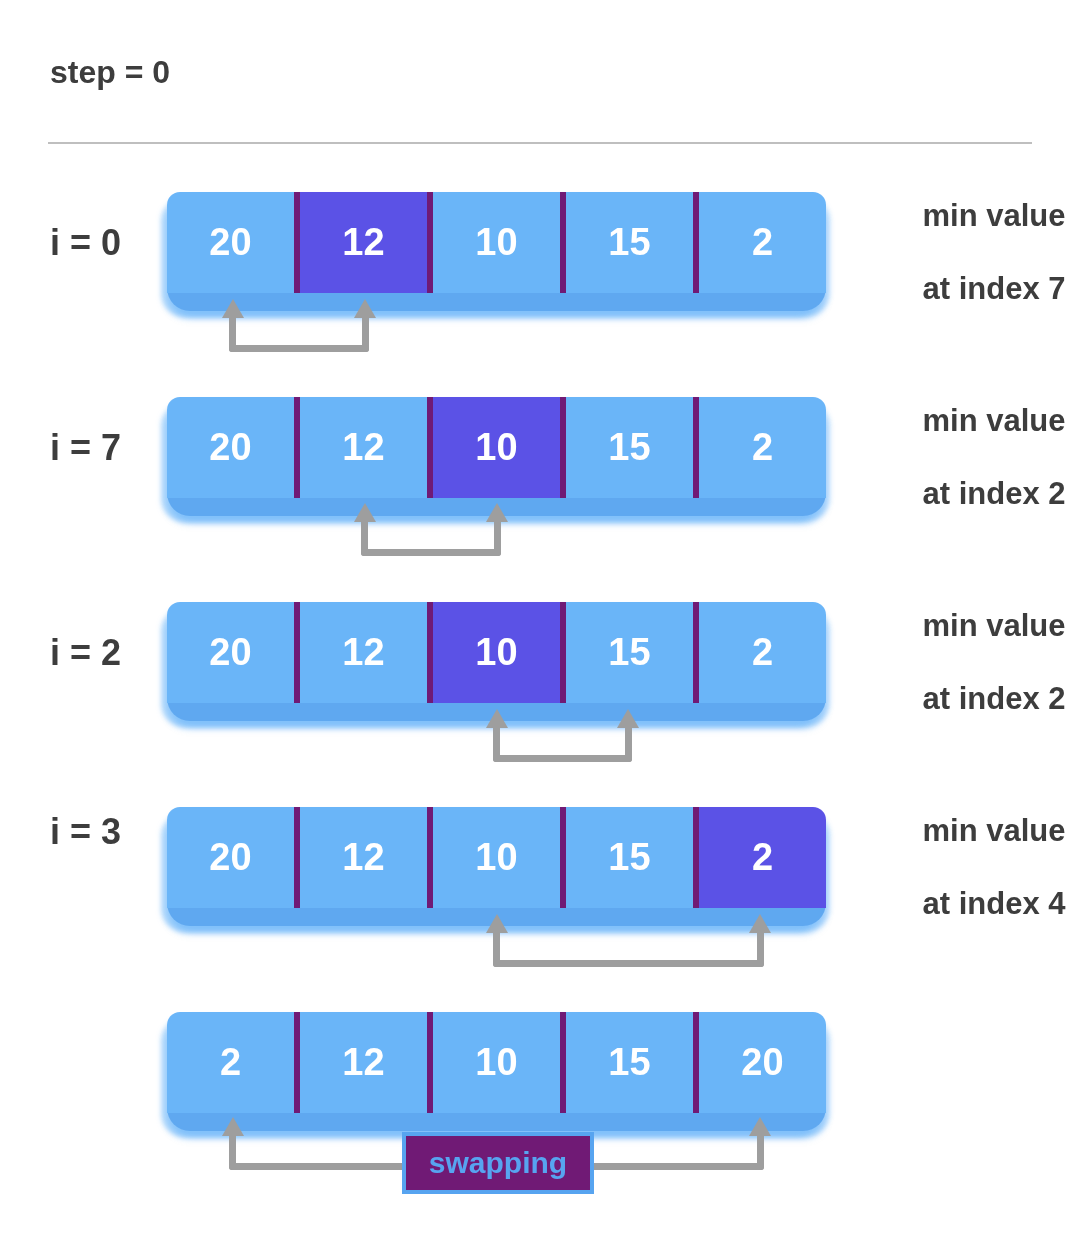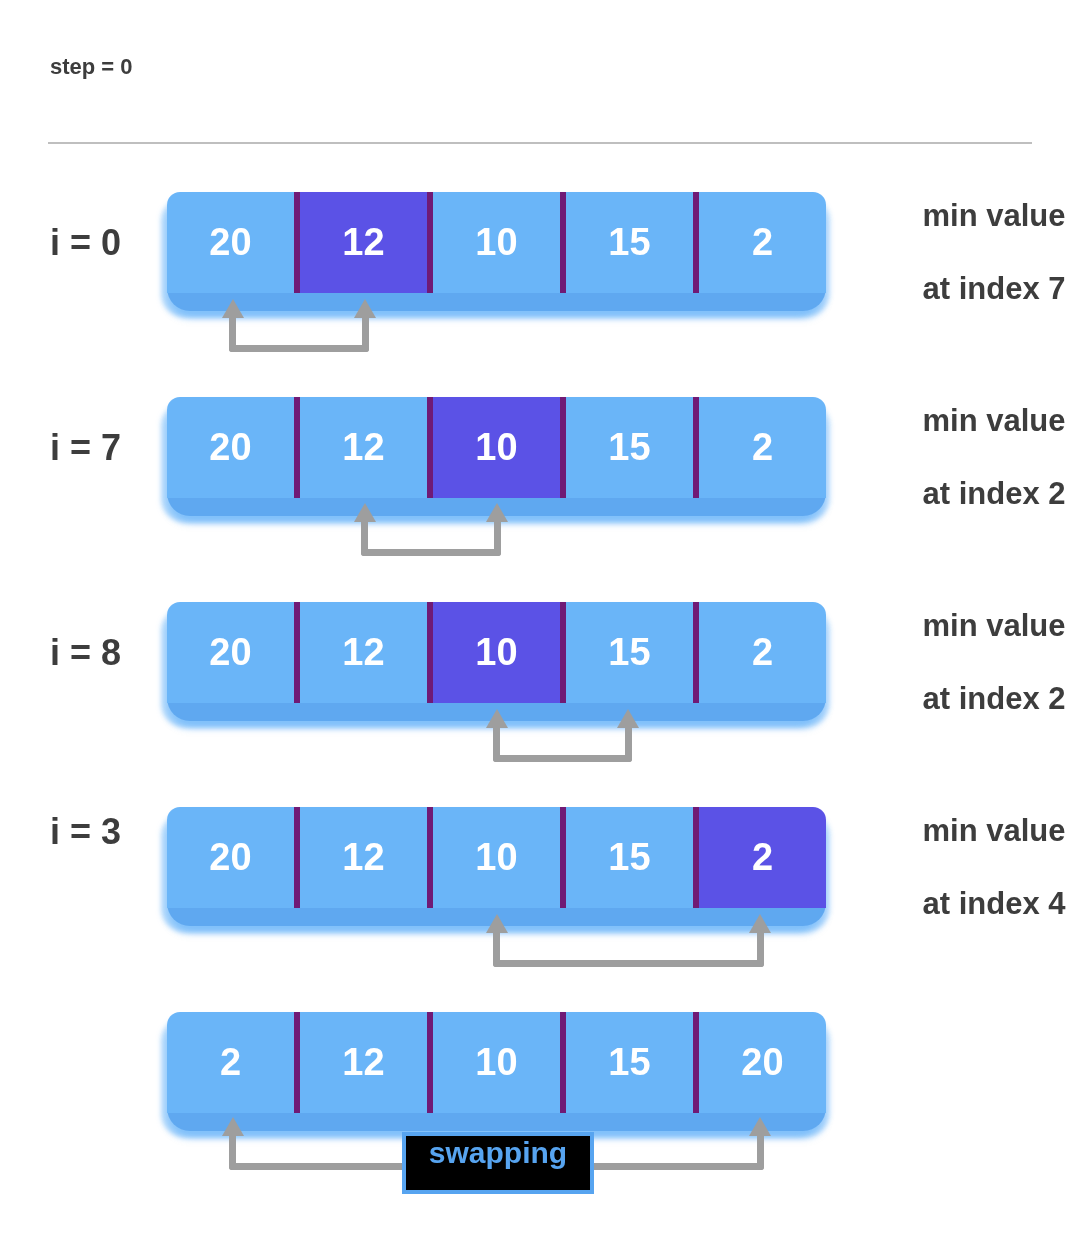--- a/index.html
+++ b/index.html
@@ -2,21 +2,21 @@
 <html><head>
 <meta charset="utf-8">
 <style>
   html,body{margin:0;padding:0;}
   body{
     width:1080px;height:1244px;position:relative;background:#ffffff;
     font-family:"Liberation Sans", sans-serif;overflow:hidden;
   }
   .abs{position:absolute;}
   .title{
-    left:50px;top:54px;font-size:22px;font-weight:bold;color:#3d3d3d;
+    left:50px;top:54px;font-size:32px;font-weight:bold;color:#3d3d3d;
   }
   .rule{
     left:48px;top:142px;width:984px;height:2px;background:#bfbfbf;
   }
   .ilabel{
     left:50px;width:112px;height:101px;display:flex;align-items:center;
     font-size:36px;font-weight:bold;color:#3d3d3d;
   }
   .bar{
     left:167px;width:659px;height:119px;border-radius:23px;
@@ -42,23 +42,23 @@
   .uarrow{
     border:7px solid #9e9e9e;border-top:none;box-sizing:border-box;
     height:35px;border-radius:0 0 3px 3px;z-index:1;
   }
   .ahead{
     width:0;height:0;border-left:11px solid transparent;
     border-right:11px solid transparent;border-bottom:19px solid #9e9e9e;
     z-index:2;
   }
   .swapbox{
-    left:402px;top:1132px;width:192px;height:62px;background:#000000;
+    left:402px;top:1132px;width:192px;height:62px;background:#701a75;
     border:4px solid #57a4f0;box-sizing:border-box;z-index:3;
-    display:flex;justify-content:center;
+    display:flex;align-items:center;justify-content:center;
     font-size:30px;font-weight:bold;color:#57a4f0;
   }
 </style>
 </head>
 <body>
 
 <div class="abs title">step = 0</div>
 <div class="abs rule"></div>
 
 <div class="abs ilabel" style="top:192px">i = 0</div>
@@ -90,21 +90,21 @@
   </div>
 </div>
 <div class="abs caption" style="top:397px">
   <div>min value</div>
   <div>at index 2</div>
 </div>
 <div class="abs uarrow" style="left:361px;top:521px;width:140px"></div>
 <div class="abs ahead" style="left:354px;top:503px"></div>
 <div class="abs ahead" style="left:486px;top:503px"></div>
 
-<div class="abs ilabel" style="top:602px">i = 8</div>
+<div class="abs ilabel" style="top:602px">i = 2</div>
 <div class="abs bar" style="top:602px">
   <div class="cells">
     <div class="cell">20</div>
     <div class="cell">12</div>
     <div class="cell hl">10</div>
     <div class="cell">15</div>
     <div class="cell">2</div>
   </div>
 </div>
 <div class="abs caption" style="top:602px">

